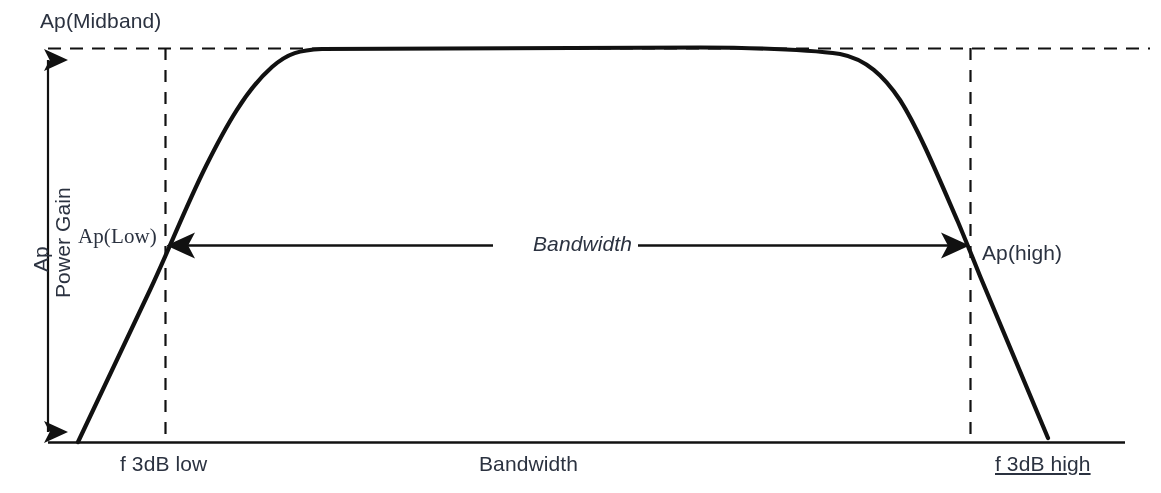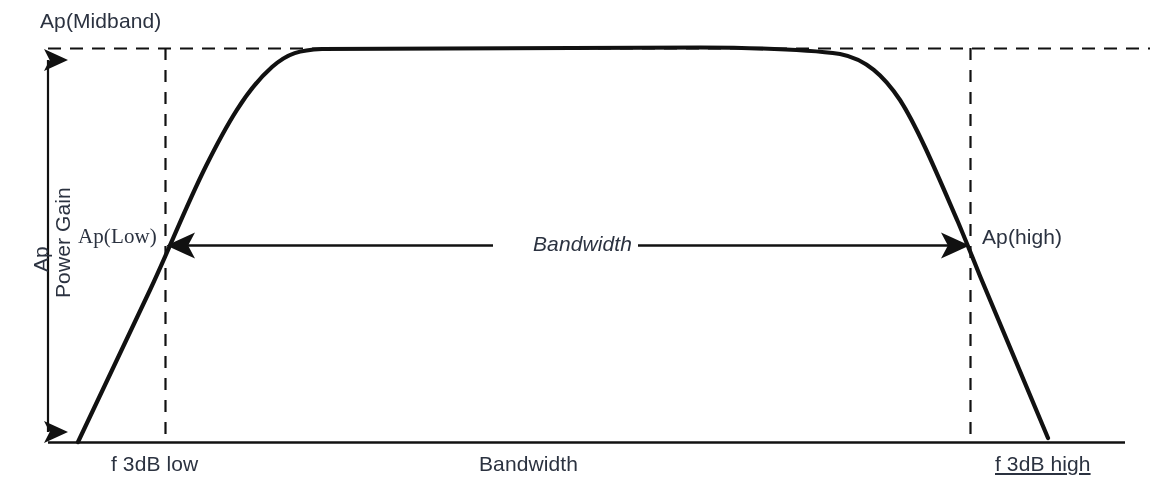--- a/index.html
+++ b/index.html
@@ -15,23 +15,23 @@
   .lbl{
     position:absolute;
     font-size:21px;
     line-height:1;
     color:#2b3240;
     white-space:nowrap;
     letter-spacing:0.1px;
   }
   .lbl-midband{left:40px;top:10px;}
   .lbl-aplow{left:78px;top:226px;font-family:Liberation Serif, serif;}
-  .lbl-aphigh{left:982px;top:226px;text-align:center;}
+  .lbl-aphigh{left:982px;top:242px;text-align:center;}
   .lbl-bandwidth{left:533px;top:233px;font-style:italic;}
-  .lbl-f3low{left:111px;top:453px;}
+  .lbl-f3low{left:120px;top:453px;}
   .lbl-freq{left:479px;top:453px;}
   .lbl-f3high{left:995px;top:453px;text-decoration:underline;}
   .lbl-rot{
     transform-origin:0 0;
     transform:rotate(-90deg);
   }
   .lbl-ap-axis{left:30px;top:272px;}
   .lbl-pg-axis{left:52px;top:298px;}
 </style>
 </head>

